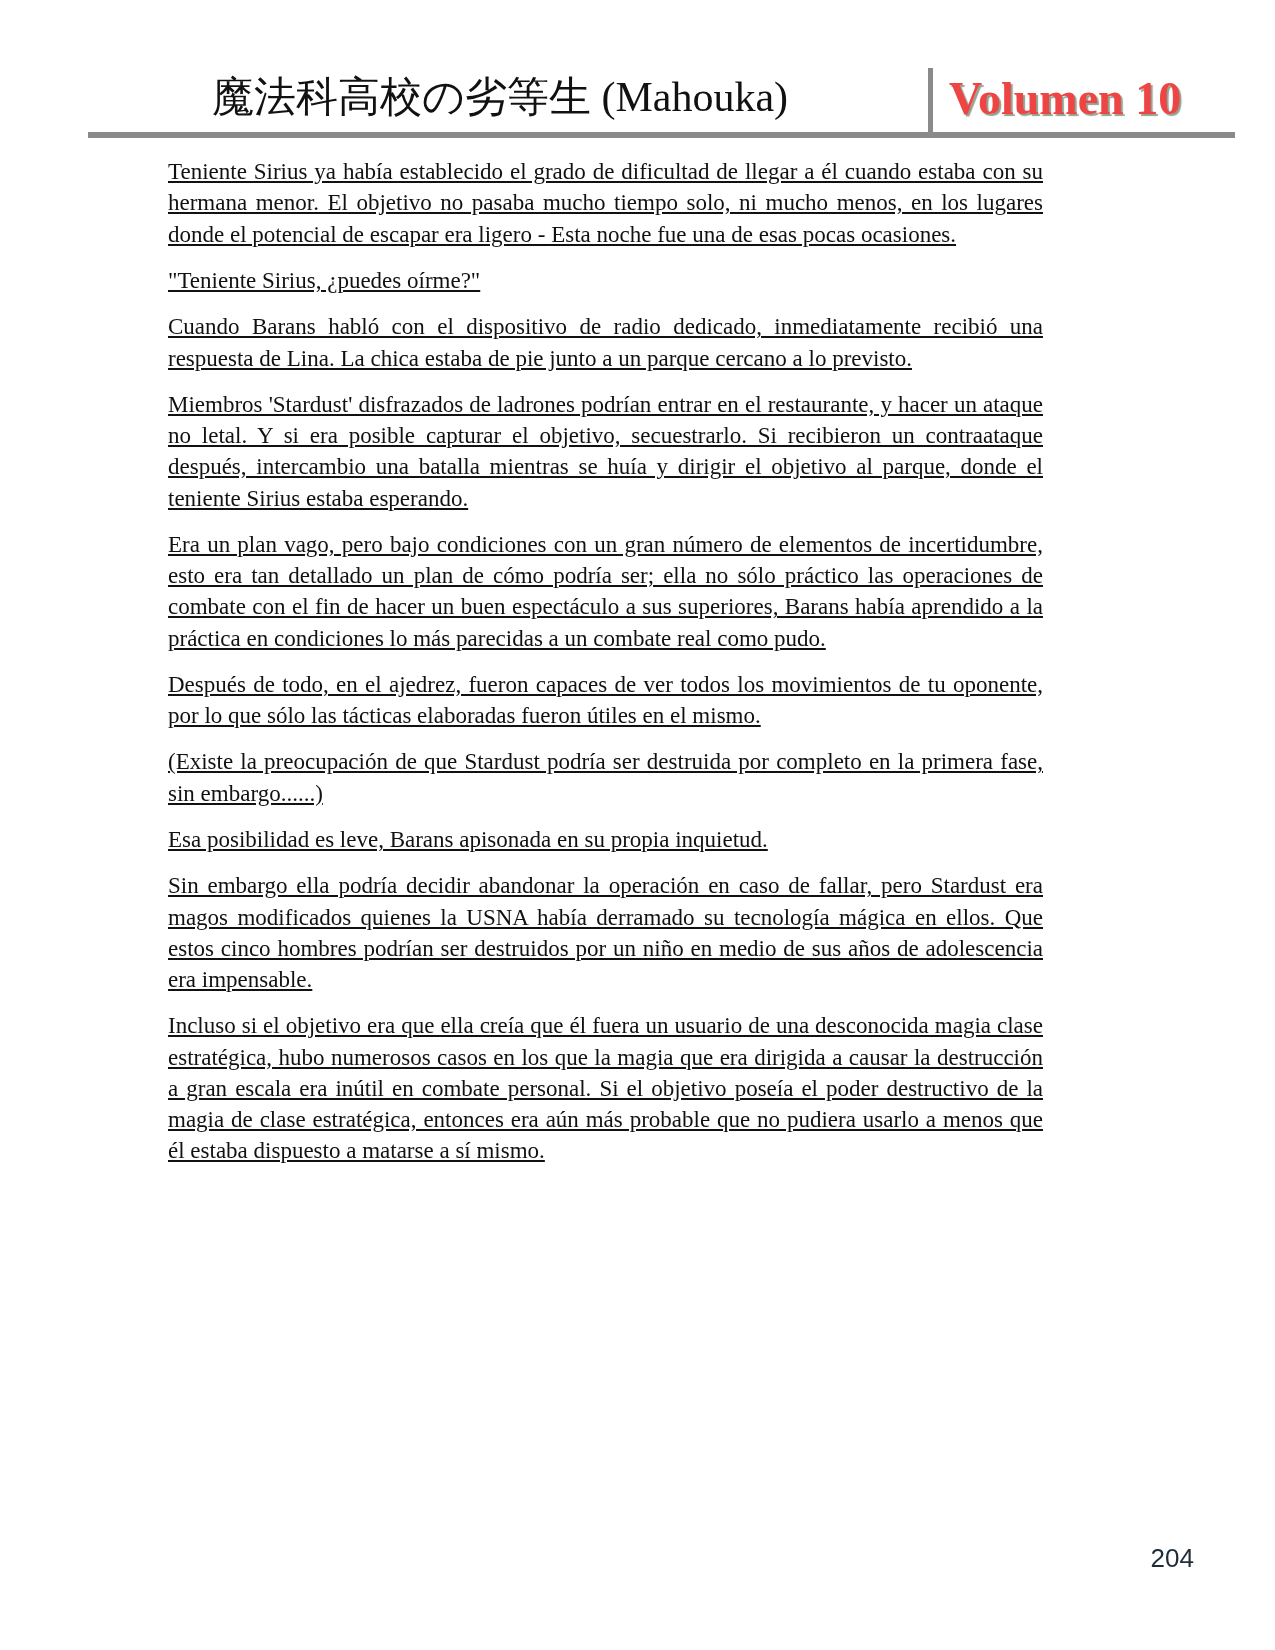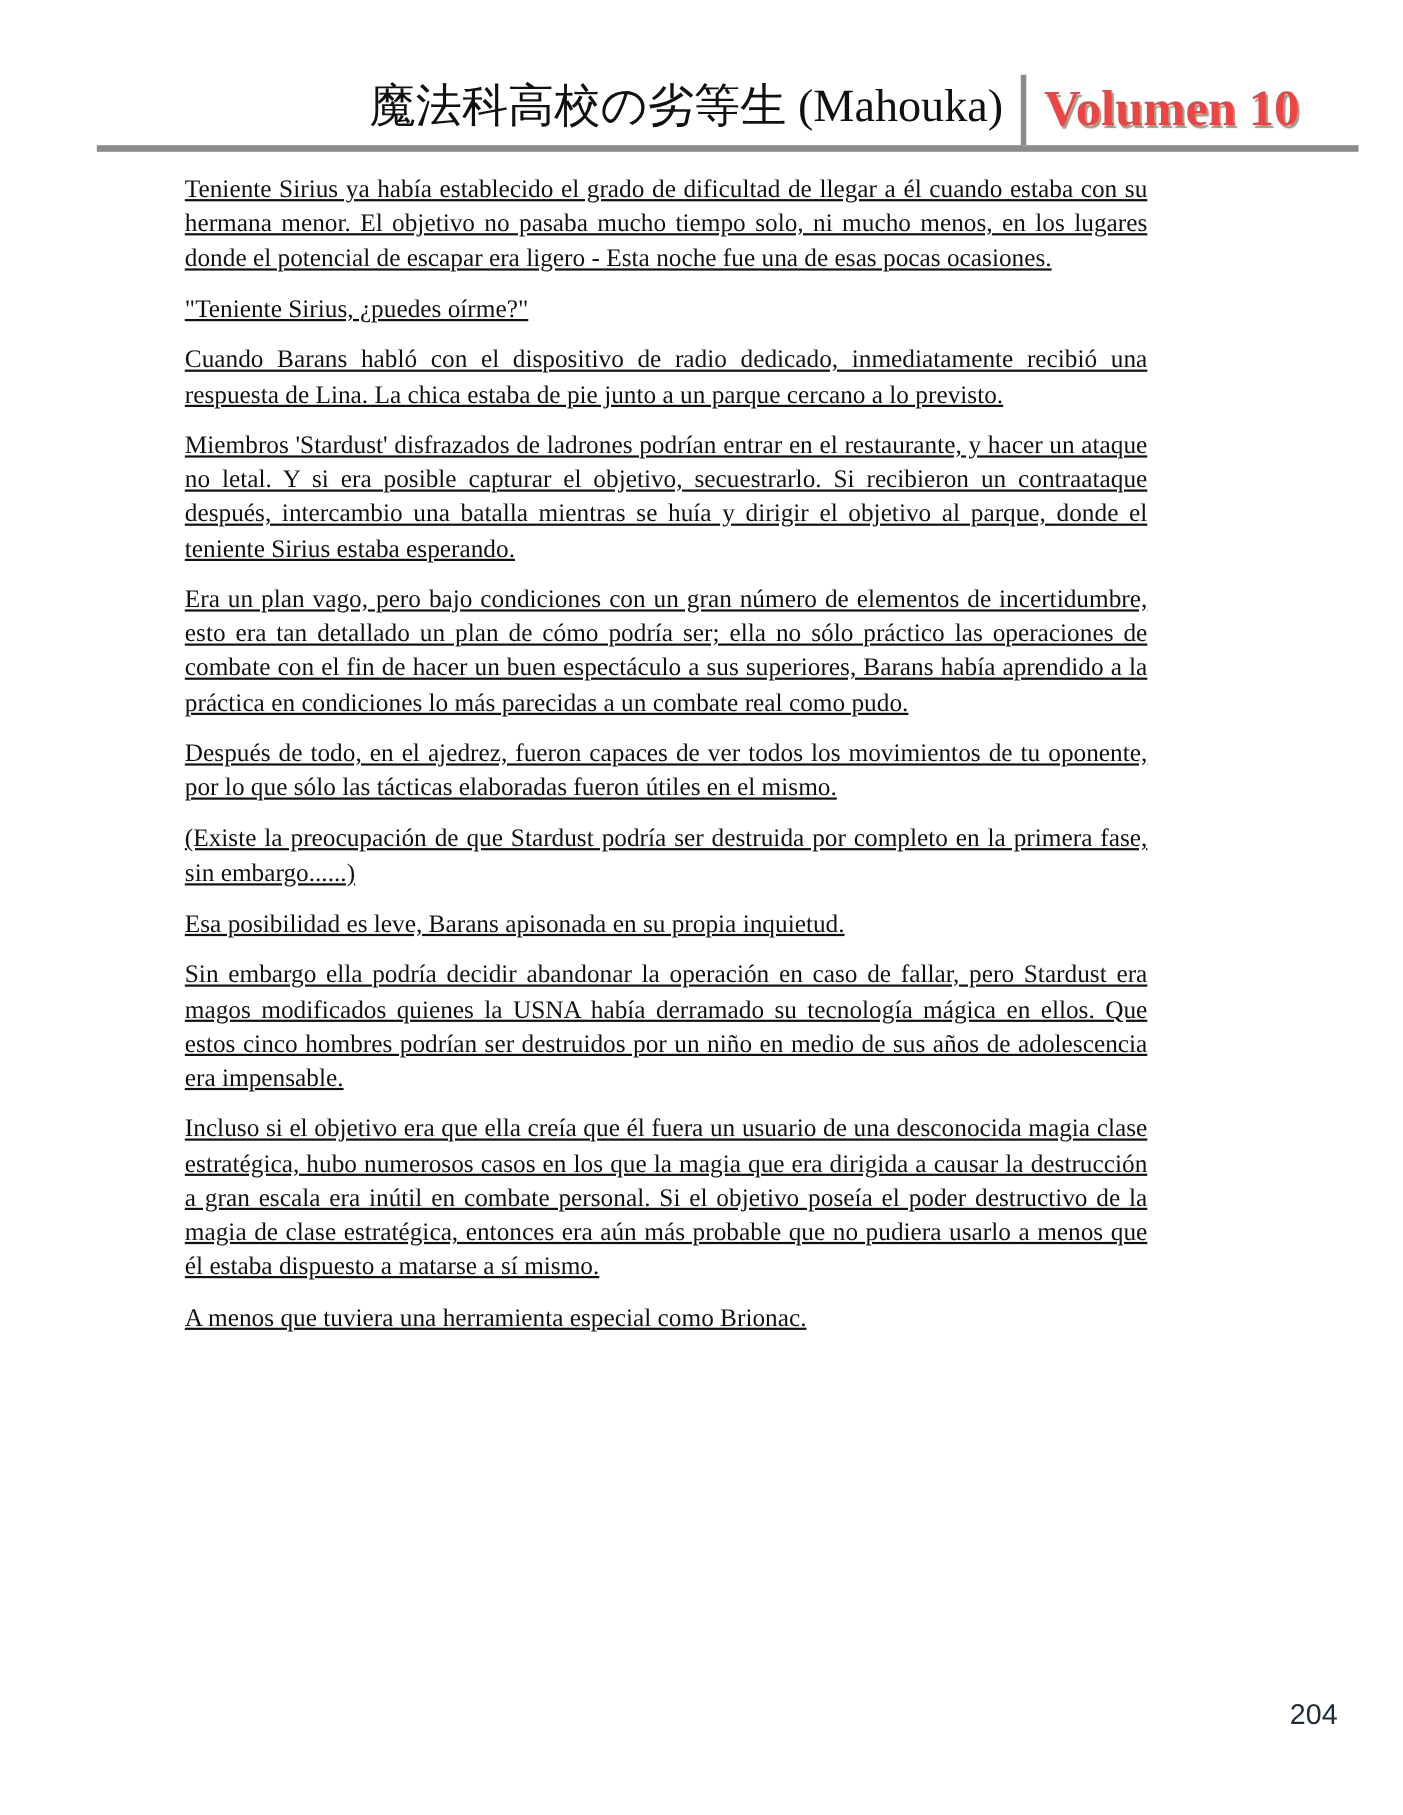--- a/index.html
+++ b/index.html
@@ -17,21 +17,21 @@
     overflow: hidden;
   }
   .header {
     display: flex;
     align-items: stretch;
     margin: 56px 40px 0 88px;
     border-bottom: 6px solid #8a8a8a;
   }
   .header-title {
     flex: 1;
-    text-align: right;
+    text-align: center;
     font-size: 42px;
     line-height: 1.1;
     padding: 18px 16px 12px 0;
     color: #111111;
     white-space: nowrap;
   }
   .header-divider {
     width: 5px;
     background: #8a8a8a;
     margin-top: 12px;
@@ -51,21 +51,21 @@
     line-height: 1.36;
     text-align: justify;
     text-decoration: underline;
   }
   .content p {
     margin: 0 0 15px 0;
   }
   .page-number {
     position: absolute;
     top: 1543px;
-    right: 59px;
+    right: 81px;
     font-family: "Liberation Sans", "DejaVu Sans", sans-serif;
     font-size: 26px;
     color: #1f2d3b;
   }
 </style>
 </head>
 <body>
 
 <div class="page">
 
@@ -79,18 +79,17 @@
     <p>Teniente Sirius ya había establecido el grado de dificultad de llegar a él cuando estaba con su hermana menor. El objetivo no pasaba mucho tiempo solo, ni mucho menos, en los lugares donde el potencial de escapar era ligero - Esta noche fue una de esas pocas ocasiones.</p>
     <p>"Teniente Sirius, ¿puedes oírme?"</p>
     <p>Cuando Barans habló con el dispositivo de radio dedicado, inmediatamente recibió una respuesta de Lina. La chica estaba de pie junto a un parque cercano a lo previsto.</p>
     <p>Miembros 'Stardust' disfrazados de ladrones podrían entrar en el restaurante, y hacer un ataque no letal. Y si era posible capturar el objetivo, secuestrarlo. Si recibieron un contraataque después, intercambio una batalla mientras se huía y dirigir el objetivo al parque, donde el teniente Sirius estaba esperando.</p>
     <p>Era un plan vago, pero bajo condiciones con un gran número de elementos de incertidumbre, esto era tan detallado un plan de cómo podría ser; ella no sólo práctico las operaciones de combate con el fin de hacer un buen espectáculo a sus superiores, Barans había aprendido a la práctica en condiciones lo más parecidas a un combate real como pudo.</p>
     <p>Después de todo, en el ajedrez, fueron capaces de ver todos los movimientos de tu oponente, por lo que sólo las tácticas elaboradas fueron útiles en el mismo.</p>
     <p>(Existe la preocupación de que Stardust podría ser destruida por completo en la primera fase, sin embargo......)</p>
     <p>Esa posibilidad es leve, Barans apisonada en su propia inquietud.</p>
     <p>Sin embargo ella podría decidir abandonar la operación en caso de fallar, pero Stardust era magos modificados quienes la USNA había derramado su tecnología mágica en ellos. Que estos cinco hombres podrían ser destruidos por un niño en medio de sus años de adolescencia era impensable.</p>
     <p>Incluso si el objetivo era que ella creía que él fuera un usuario de una desconocida magia clase estratégica, hubo numerosos casos en los que la magia que era dirigida a causar la destrucción a gran escala era inútil en combate personal. Si el objetivo poseía el poder destructivo de la magia de clase estratégica, entonces era aún más probable que no pudiera usarlo a menos que él estaba dispuesto a matarse a sí mismo.</p>
-    <p>A menos que tuviera una herramienta especial como Brionac.</p>
   </div>
 
   <div class="page-number">204</div>
 
 </div>
 
 </body></html>

